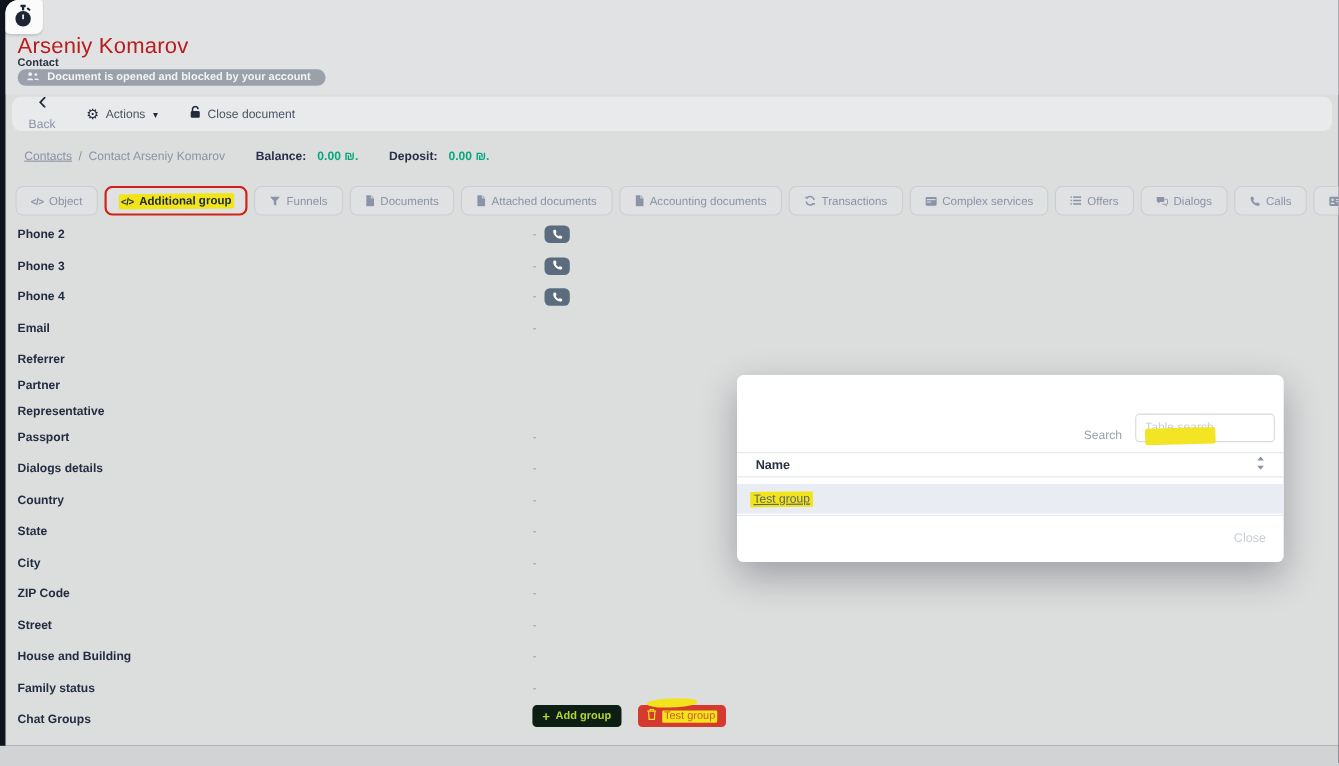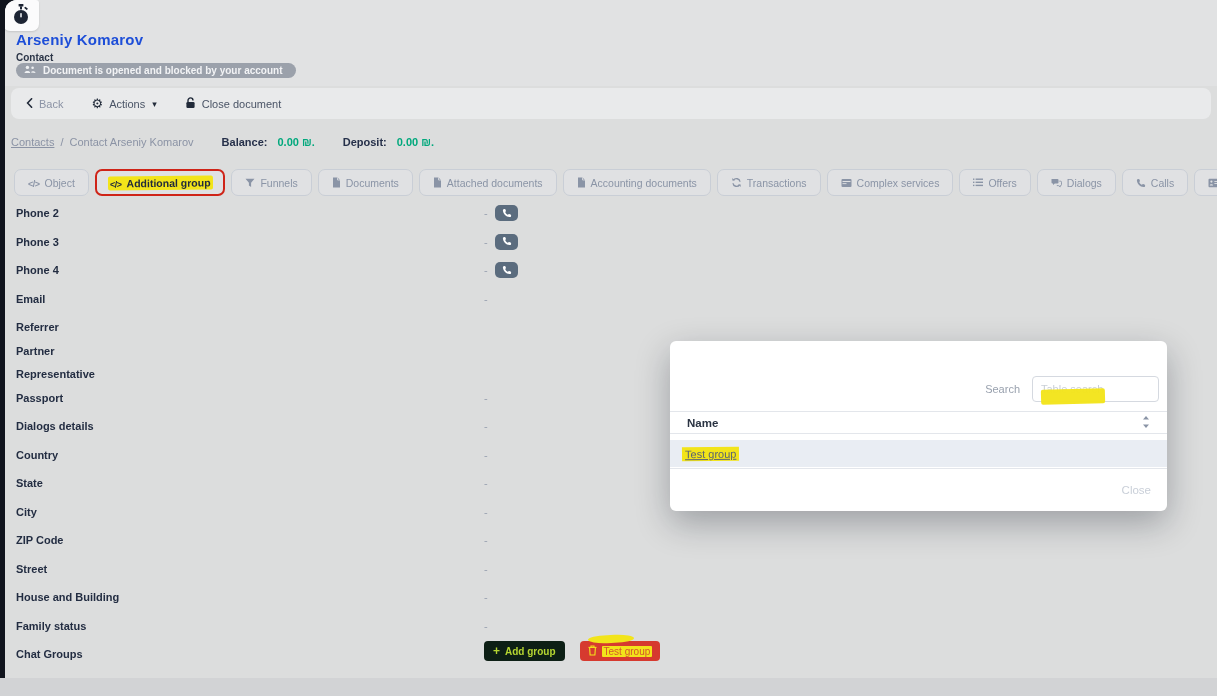--- a/index.html
+++ b/index.html
@@ -14,35 +14,35 @@
     position:absolute; left:5px; top:0; right:0; bottom:18px;
     background:#dcdddd; border-top-left-radius:12px; overflow:hidden;
   }
   .bottom-band { position:absolute; left:0; right:0; bottom:0; height:18px; background:#d2d3d5; }
 
   
   .header-zone { position:absolute; left:0; top:0; right:0; height:86px; background:#e1e2e3; }
   .logo-box { position:absolute; left:-2px; top:0; width:36px; height:31px; background:#fbfbfc;
     border-radius:12px 3px 7px 7px; box-shadow:0 1px 2px rgba(0,0,0,.12); }
   .logo-box svg { position:absolute; left:10px; top:4px; }
-  .page-title { position:absolute; left:11px; top:31px; font-size:15px; font-weight:700; color:#1d4ed8; letter-spacing:.2px; }
+  .page-title { position:absolute; left:11px; top:31px; font-size:20px; font-weight:400; color:#b91c1c; letter-spacing:.2px; }
   .page-subtitle { position:absolute; left:11px; top:52px; font-size:10px; font-weight:700; color:#2b3547; }
   .lock-badge { position:absolute; left:11px; top:63px; height:15px; background:#9ba1ab; border-radius:8px;
     color:#f2f3f5; font-size:10px; font-weight:700; display:flex; align-items:center; gap:7px; padding:0 14px 0 8px; }
 
   
   .toolbar { position:absolute; left:6px; right:6px; top:88px; height:31px; background:#e9eaeb; border-radius:8px;
     display:flex; align-items:center; padding-left:15px; gap:28px; }
   .tool-item { display:flex; align-items:center; gap:6px; font-size:11px; color:#4a5466; cursor:default; }
-  .tool-item.muted { color:#8b93a5; }
+  .tool-item.muted { color:#8b93a5;flex-direction:column; }
   .tool-item .dk { color:#222b3a; }
   .caret { font-size:9px; color:#222b3a; margin-left:1px; }
 
   
-  .crumb-row { position:absolute; left:6px; top:136px; display:flex; gap:6px; font-size:11px; }
+  .crumb-row { position:absolute; left:17px; top:136px; display:flex; gap:6px; font-size:11px; }
   .crumb-link { color:#8b93a5; text-decoration:underline; }
   .crumb-sep, .crumb-cur { color:#8b93a5; }
   .money-label { color:#26304a; font-weight:700; margin-left:22px; }
   .money-val { color:#00a87c; font-weight:700; margin-left:4px; }
 
   
   .tabs { position:absolute; left:9px; top:169px; right:0; height:30px; display:flex; gap:6px; white-space:nowrap; overflow:hidden; }
   .tab { flex:0 0 auto; height:27px; border:1px solid #c9ced6; border-radius:7px; background:#e0e1e3;
     display:flex; align-items:center; padding:0 11px; font-size:10.5px; color:#8a94a6; cursor:pointer; }
   .tab .hlwrap { display:flex; align-items:center; gap:5px; padding:1px 2px; }
@@ -71,21 +71,21 @@
   .btn-del .smear { position:absolute; left:8px; top:-6px; width:46px; height:8px; background:#f2e41a;
     border-radius:50% / 60%; transform:rotate(-2deg); }
 
   
   .modal { position:absolute; left:670px; top:341px; width:497px; height:170px; background:#fff;
     border-radius:6px; box-shadow:0 12px 34px rgba(10,15,30,.3); z-index:5; }
   .modal-head { position:absolute; left:0; top:0; right:0; height:27px; background:#141d2b;
     border-radius:6px 6px 0 0; display:flex; align-items:center; padding:0 10px; gap:6px; }
   .modal-title { color:#fff; font-size:12.5px; font-weight:700; }
   .modal-close { margin-left:auto; color:#cfd4dc; font-size:15px; line-height:1; cursor:pointer; }
-  .search-row { position:absolute; right:8px; top:35px; display:flex; align-items:center; gap:12px; }
+  .search-row { position:absolute; right:8px; top:35px; display:flex; align-items:flex-end; gap:12px; }
   .search-label { font-size:11px; color:#99a1ae; }
   .search-input { width:127px; height:26px; border:1px solid #d5d9e0; border-radius:4px; font-size:11px;
     padding:0 8px; color:#3a4454; outline:none; font-family:"Liberation Sans",sans-serif; }
   .search-input::placeholder { color:#c9cfd8; }
   .search-smear { position:absolute; left:371px; top:48px; width:64px; height:15px; background:#f2e41a;
     transform:rotate(-1.5deg); border-radius:2px; z-index:6; opacity:.96; }
   .mtable-head { position:absolute; left:0; right:0; top:70px; height:23px; border-top:1px solid #e3e6eb;
     border-bottom:1px solid #e3e6eb; display:flex; align-items:center; padding:0 17px; }
   .mth { font-size:11.5px; font-weight:700; color:#2a3342; }
   .sort-ic { margin-left:auto; color:#7e8796; }

